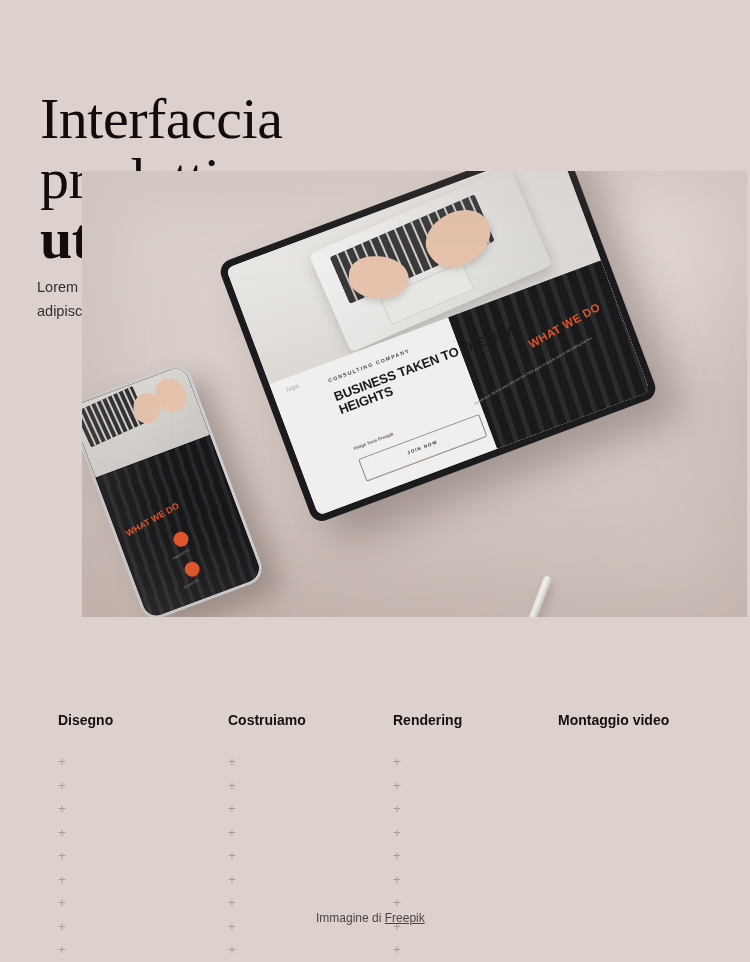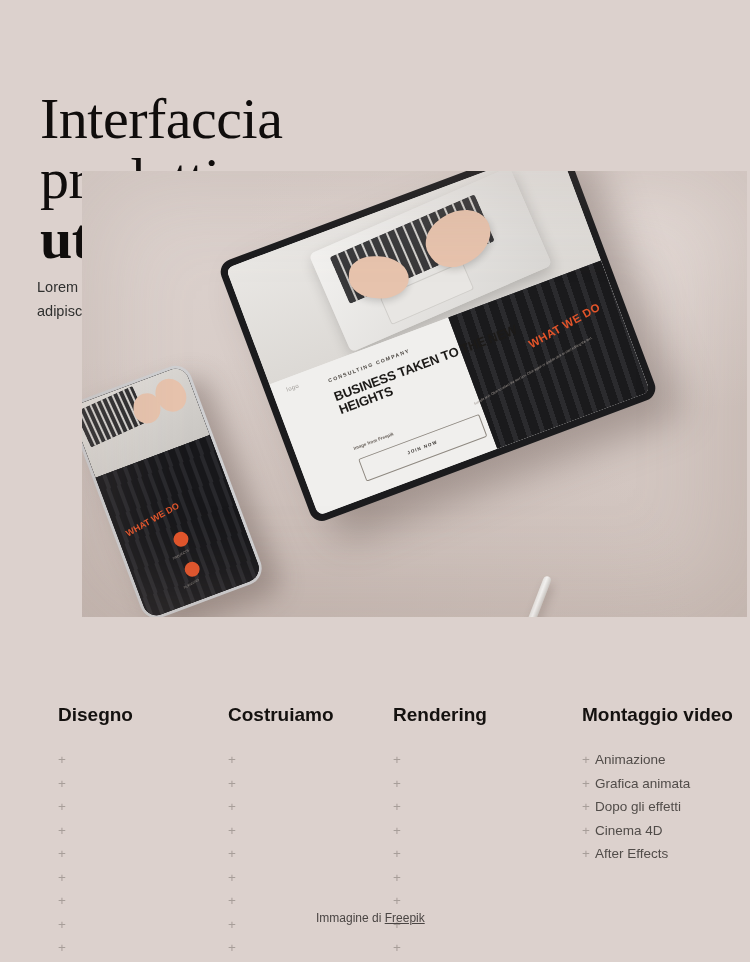--- a/index.html
+++ b/index.html
@@ -191,23 +191,23 @@
   }
   .pencil:after{
     content:"";position:absolute;left:0;bottom:-7px;
     border-left:4px solid transparent;border-right:4px solid transparent;
     border-top:9px solid #dedbd7;
   }
 
   
   .footer{position:absolute;left:0;top:700px;width:750px;height:262px;}
   .col{position:absolute;top:0;}
-  .col-0{left:58px;} .col-1{left:228px;} .col-2{left:393px;} .col-3{left:582px;}
+  .col-0{left:58px;} .col-1{left:228px;} .col-2{left:393px;} .col-3{left:558px;}
   .col h4{
-    margin:4px 0 22px 0;font-size:19px;font-weight:700;color:#14110f;
+    margin:12px 0 22px 0;font-size:14px;font-weight:700;color:#14110f;
   }
   .col ul{list-style:none;margin:0;padding:0;}
   .col li{
     font-size:13.5px;line-height:23.5px;color:#514c49;
     white-space:nowrap;
   }
   .plus{color:#a79e99;margin-right:5px;font-weight:400;}
   
   .clip li{
     width:14px;overflow:hidden;color:#6b635e;
@@ -334,27 +334,20 @@
         <li><span class="plus">+</span></li>
         <li><span class="plus">+</span></li>
         <li><span class="plus">+</span></li>
         <li><span class="plus">+</span></li>
         <li><span class="plus">+</span></li>
       </ul>
     </div>
 
     <div class="col col-3">
       <h4>Montaggio video</h4>
-      <ul>
-        <li><span class="plus">+</span><span>Animazione</span></li>
-        <li><span class="plus">+</span><span>Grafica animata</span></li>
-        <li><span class="plus">+</span><span>Dopo gli effetti</span></li>
-        <li><span class="plus">+</span><span>Cinema 4D</span></li>
-        <li><span class="plus">+</span><span>After Effects</span></li>
-      </ul>
     </div>
 
   </footer>
 
   <div class="credit">
     <span>Immagine di </span><a href="#">Freepik</a>
   </div>
 
 </div>
 

